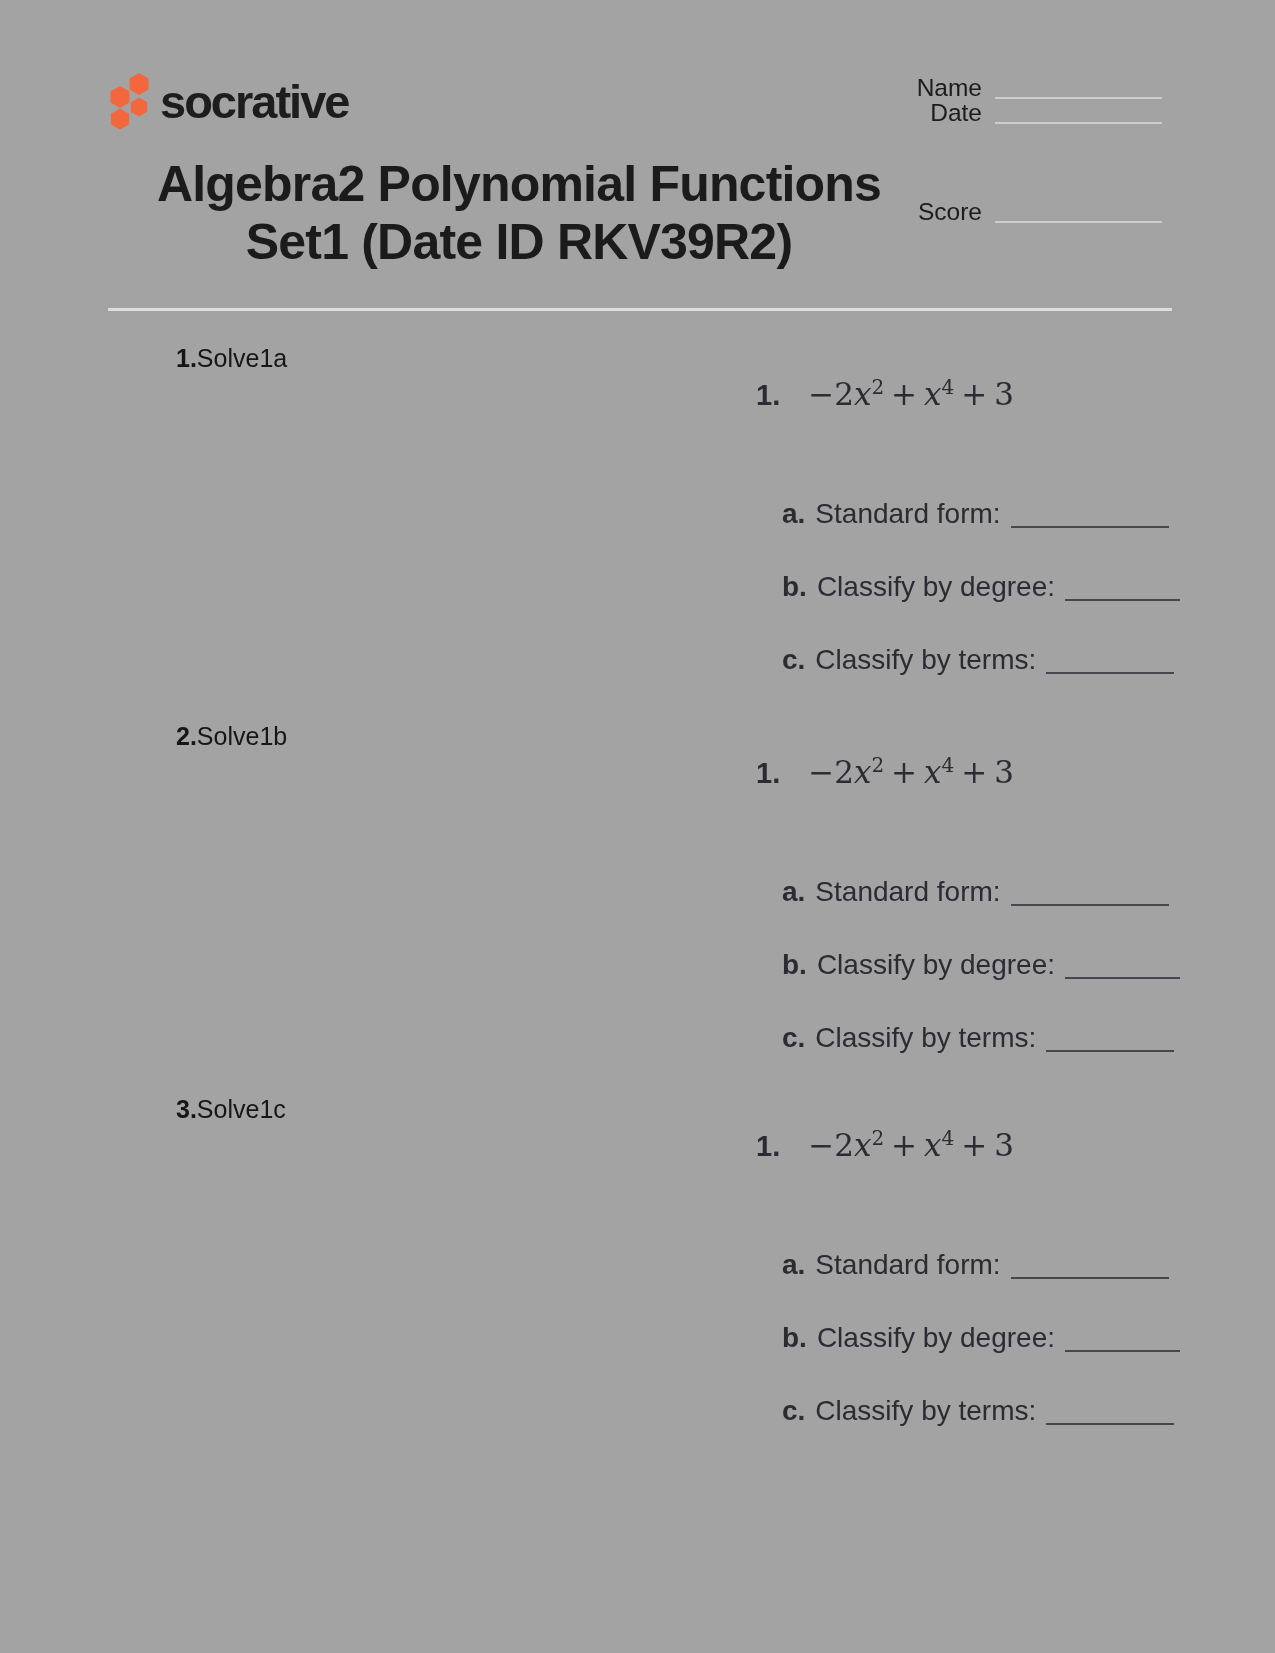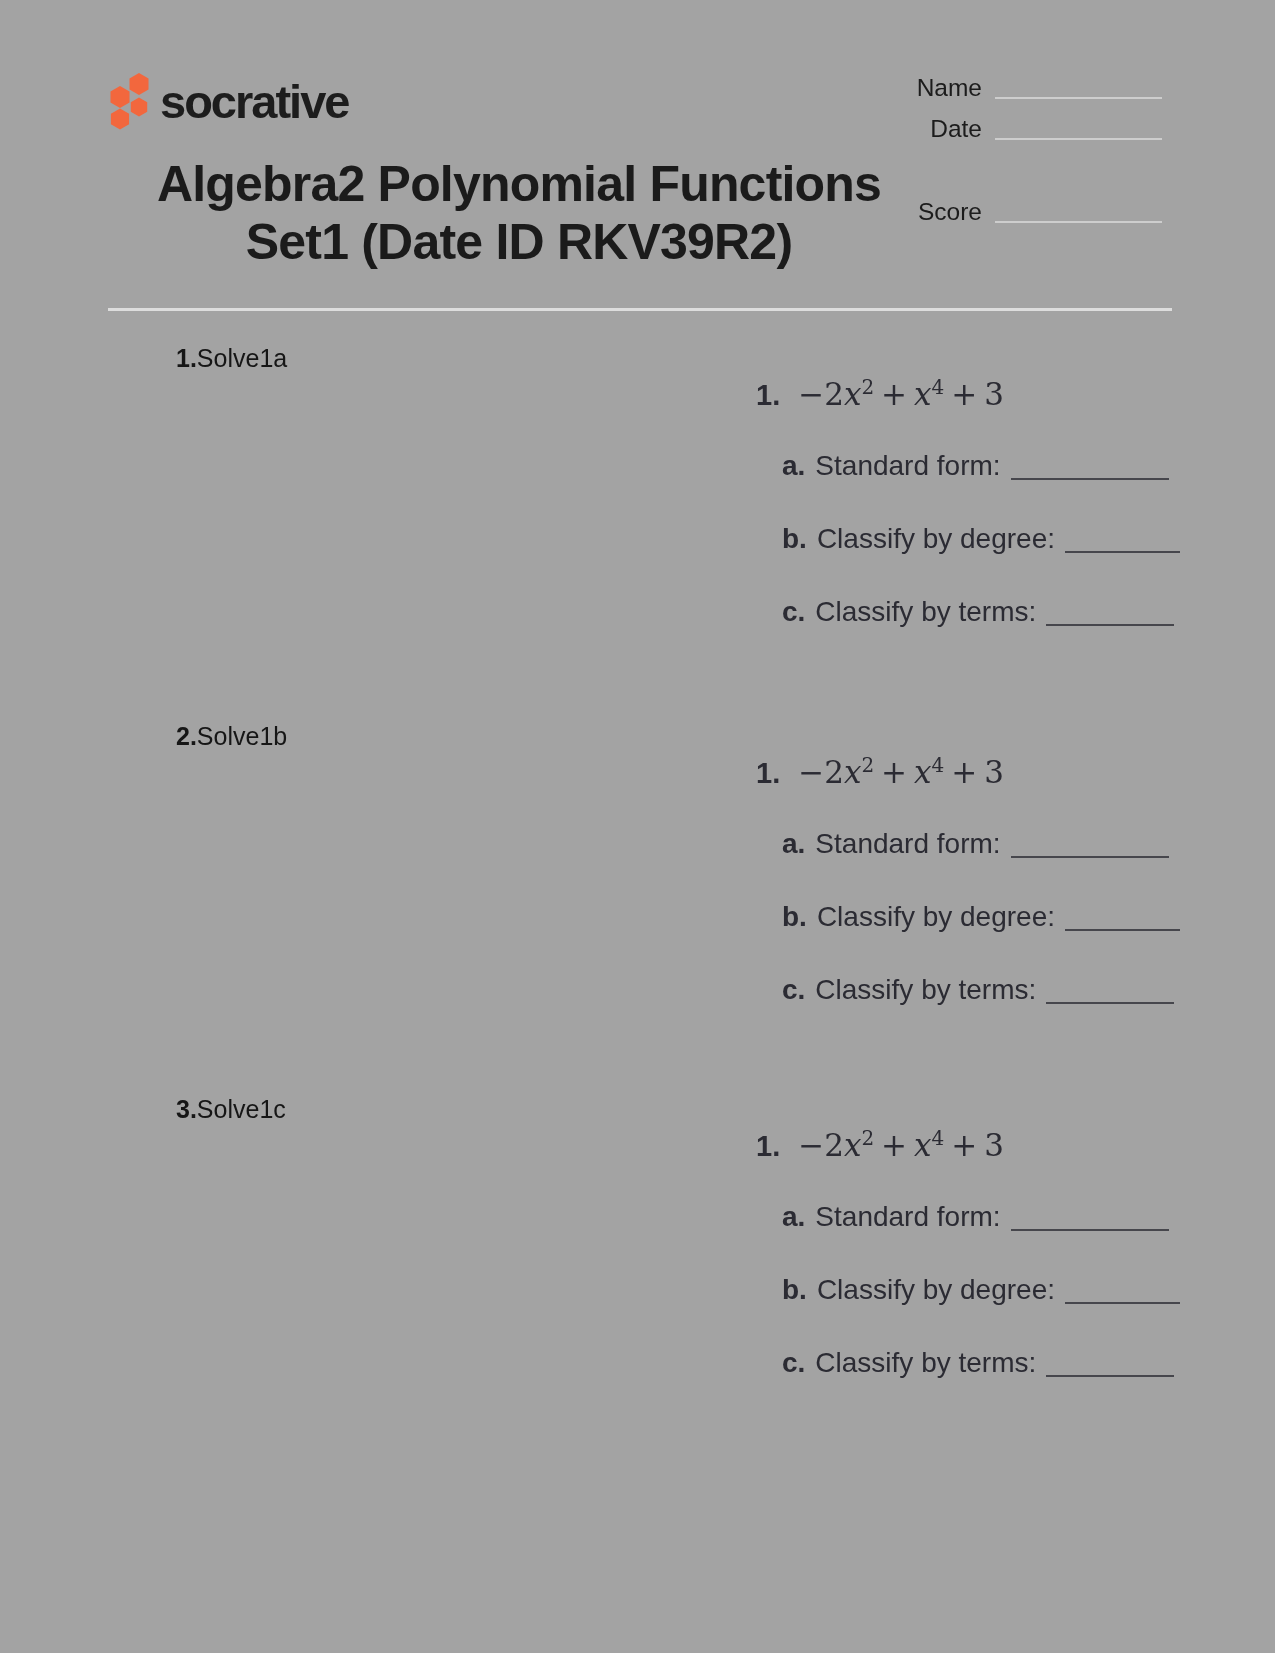--- a/index.html
+++ b/index.html
@@ -11,21 +11,21 @@
   
   .logo-hexes { position:absolute; left:103px; top:62px; }
   .wordmark {
     position:absolute; left:160px; top:74px;
     font-size:47px; font-weight:700; letter-spacing:-2px; color:#1d1d1d;
   }
 
   
   .meta-row { position:absolute; left:882px; display:flex; align-items:baseline; }
   .meta-row.name  { top:74px; }
-  .meta-row.date  { top:115px; }
+  .meta-row.date  { top:99px; }
   .meta-row.score { top:198px; }
   .meta-label { display:inline-block; width:100px; text-align:right; font-size:24.5px; color:#1c1c1c; }
   .meta-line  {
     display:inline-block; margin-left:13px; width:167px; height:1px;
     border-bottom:2px solid #cdcdcd; position:relative; top:3px;
   }
 
   
   .title {
     position:absolute; left:109px; top:155px; width:820px;
@@ -41,31 +41,31 @@
 
   .q-label { position:absolute; left:176px; top:0; font-size:25px; color:#161616; display:flex; align-items:baseline; }
   .q-num  { font-weight:700; }
   .q-text { font-weight:400; }
 
   
   .ws { position:absolute; left:756px; top:32px; width:440px; height:265px;
         color:#2b2b33; filter:blur(0.5px); }
   .ws-math { position:absolute; left:0; top:0; display:flex; align-items:baseline; }
   .ws-num  { font-weight:700; font-size:29px; }
-  .ws-expr { margin-left:18px; font-family:"DejaVu Serif", serif; font-size:31px; }
+  .ws-expr { margin-left:28px; font-family:"DejaVu Serif", serif; font-size:31px; }
   .ws-expr i { font-style:italic; }
   .ws-expr sup { font-size:20px; line-height:0; }
   .ws-op { margin:0 7px; }
 
   .ws-part { position:absolute; left:26px; display:flex; align-items:baseline; font-size:28px; }
   .ws-part.pa { top:74px; }
   .ws-part.pb { top:147px; }
   .ws-part.pc { top:220px; }
   .ws-letter { font-weight:700; }
-  .ws-text   { margin-left:10px; }
+  .ws-text   { margin-left:10px;margin-top:48px; }
   .ws-line   {
     display:inline-block; margin-left:10px; height:1px;
     border-bottom:2.5px solid #46464c; position:relative; top:5px;
   }
   .lw-a { width:158px; } .lw-b { width:115px; } .lw-c { width:128px; }
 </style>
 </head>
 <body>
 
 <div class="page">

